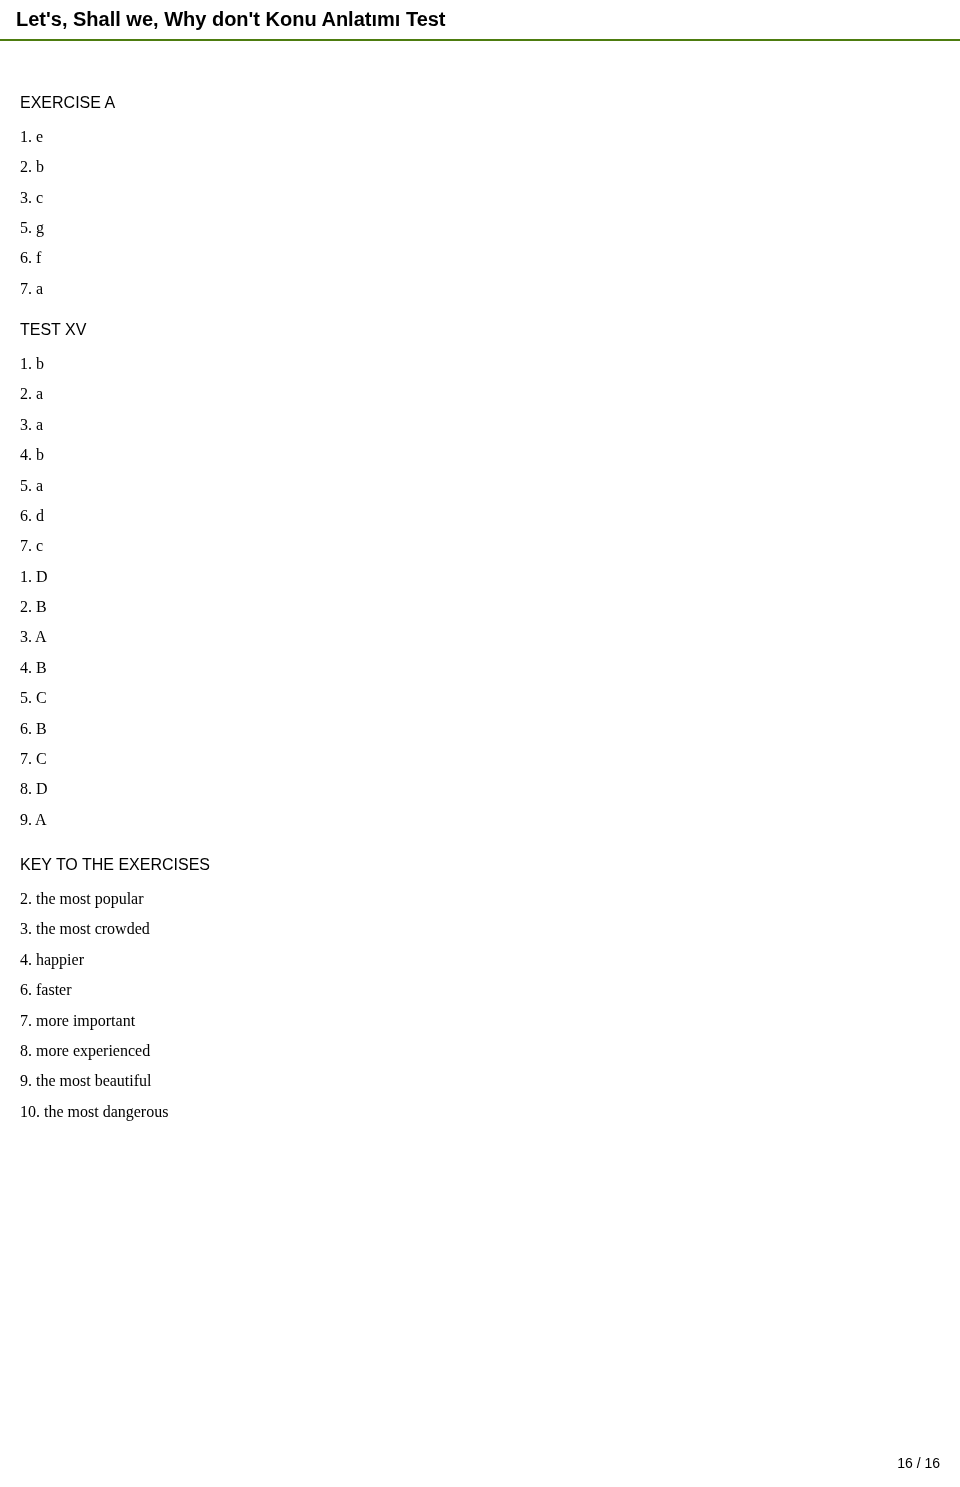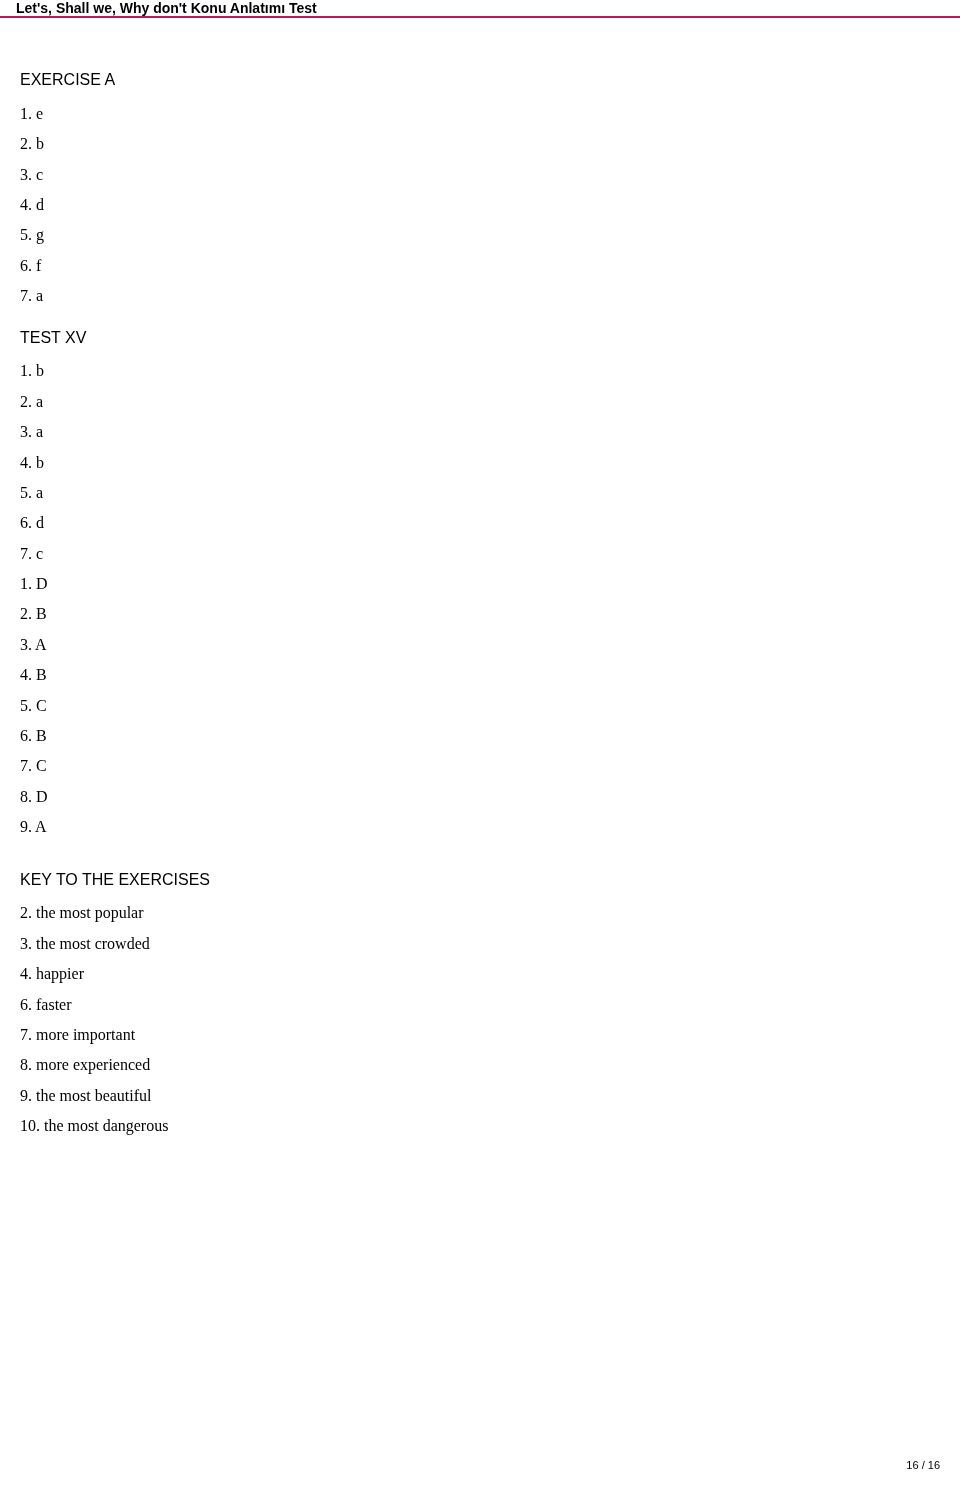--- a/index.html
+++ b/index.html
@@ -12,24 +12,24 @@
       width: 960px;
       min-height: 1487px;
       background: #ffffff;
       font-family: Arial, sans-serif;
       font-size: 16px;
       color: #000000;
       position: relative;
     }
 
     .header {
-      border-bottom: 2px solid #be185d;
-      padding: 0 16px;
+      border-bottom: 2px solid #4d7c0f;
+      padding: 8px 16px;
       font-weight: bold;
-      font-size: 14px;
+      font-size: 20px;
     }
 
     .content {
       padding: 40px 20px 80px 20px;
       line-height: 1.8;
     }
 
     .section-title {
       font-weight: normal;
       margin-bottom: 4px;
@@ -39,40 +39,39 @@
     .content-line {
       display: block;
       line-height: 1.9;
       font-family: Liberation Serif, serif;
     }
 
     .footer {
       position: absolute;
       bottom: 16px;
       right: 20px;
-      font-size: 11px;
+      font-size: 14px;
       color: #000000;
     }
   </style>
 </head>
 <body>
 
 <div class="header">
   <span>Let's, Shall we, Why don't Konu Anlatımı Test</span>
 </div>
 
 <div class="content">
 
   <div class="section-title">EXERCISE A</div>
 
   <div id="exercise-a-list">
       <span class="content-line">1. e</span>
       <span class="content-line">2. b</span>
       <span class="content-line">3. c</span>
-      <span class="content-line">4. d</span>
       <span class="content-line">5. g</span>
       <span class="content-line">6. f</span>
       <span class="content-line">7. a</span>
     </div>
 
   <div class="section-title" style="margin-top: 12px;">TEST XV</div>
 
   <div id="test-xv-list">
       <span class="content-line">1. b</span>
       <span class="content-line">2. a</span>
@@ -88,21 +87,21 @@
       <span class="content-line">2. B</span>
       <span class="content-line">3. A</span>
       <span class="content-line">4. B</span>
       <span class="content-line">5. C</span>
       <span class="content-line">6. B</span>
       <span class="content-line">7. C</span>
       <span class="content-line">8. D</span>
       <span class="content-line">9. A</span>
     </div>
 
-  <div class="section-title" style="margin-top: 23px;">KEY TO THE EXERCISES</div>
+  <div class="section-title" style="margin-top: 16px;">KEY TO THE EXERCISES</div>
 
   <div id="key-list">
       <span class="content-line">2. the most popular</span>
       <span class="content-line">3. the most crowded</span>
       <span class="content-line">4. happier</span>
       <span class="content-line">6. faster</span>
       <span class="content-line">7. more important</span>
       <span class="content-line">8. more experienced</span>
       <span class="content-line">9. the most beautiful</span>
       <span class="content-line">10. the most dangerous</span>

